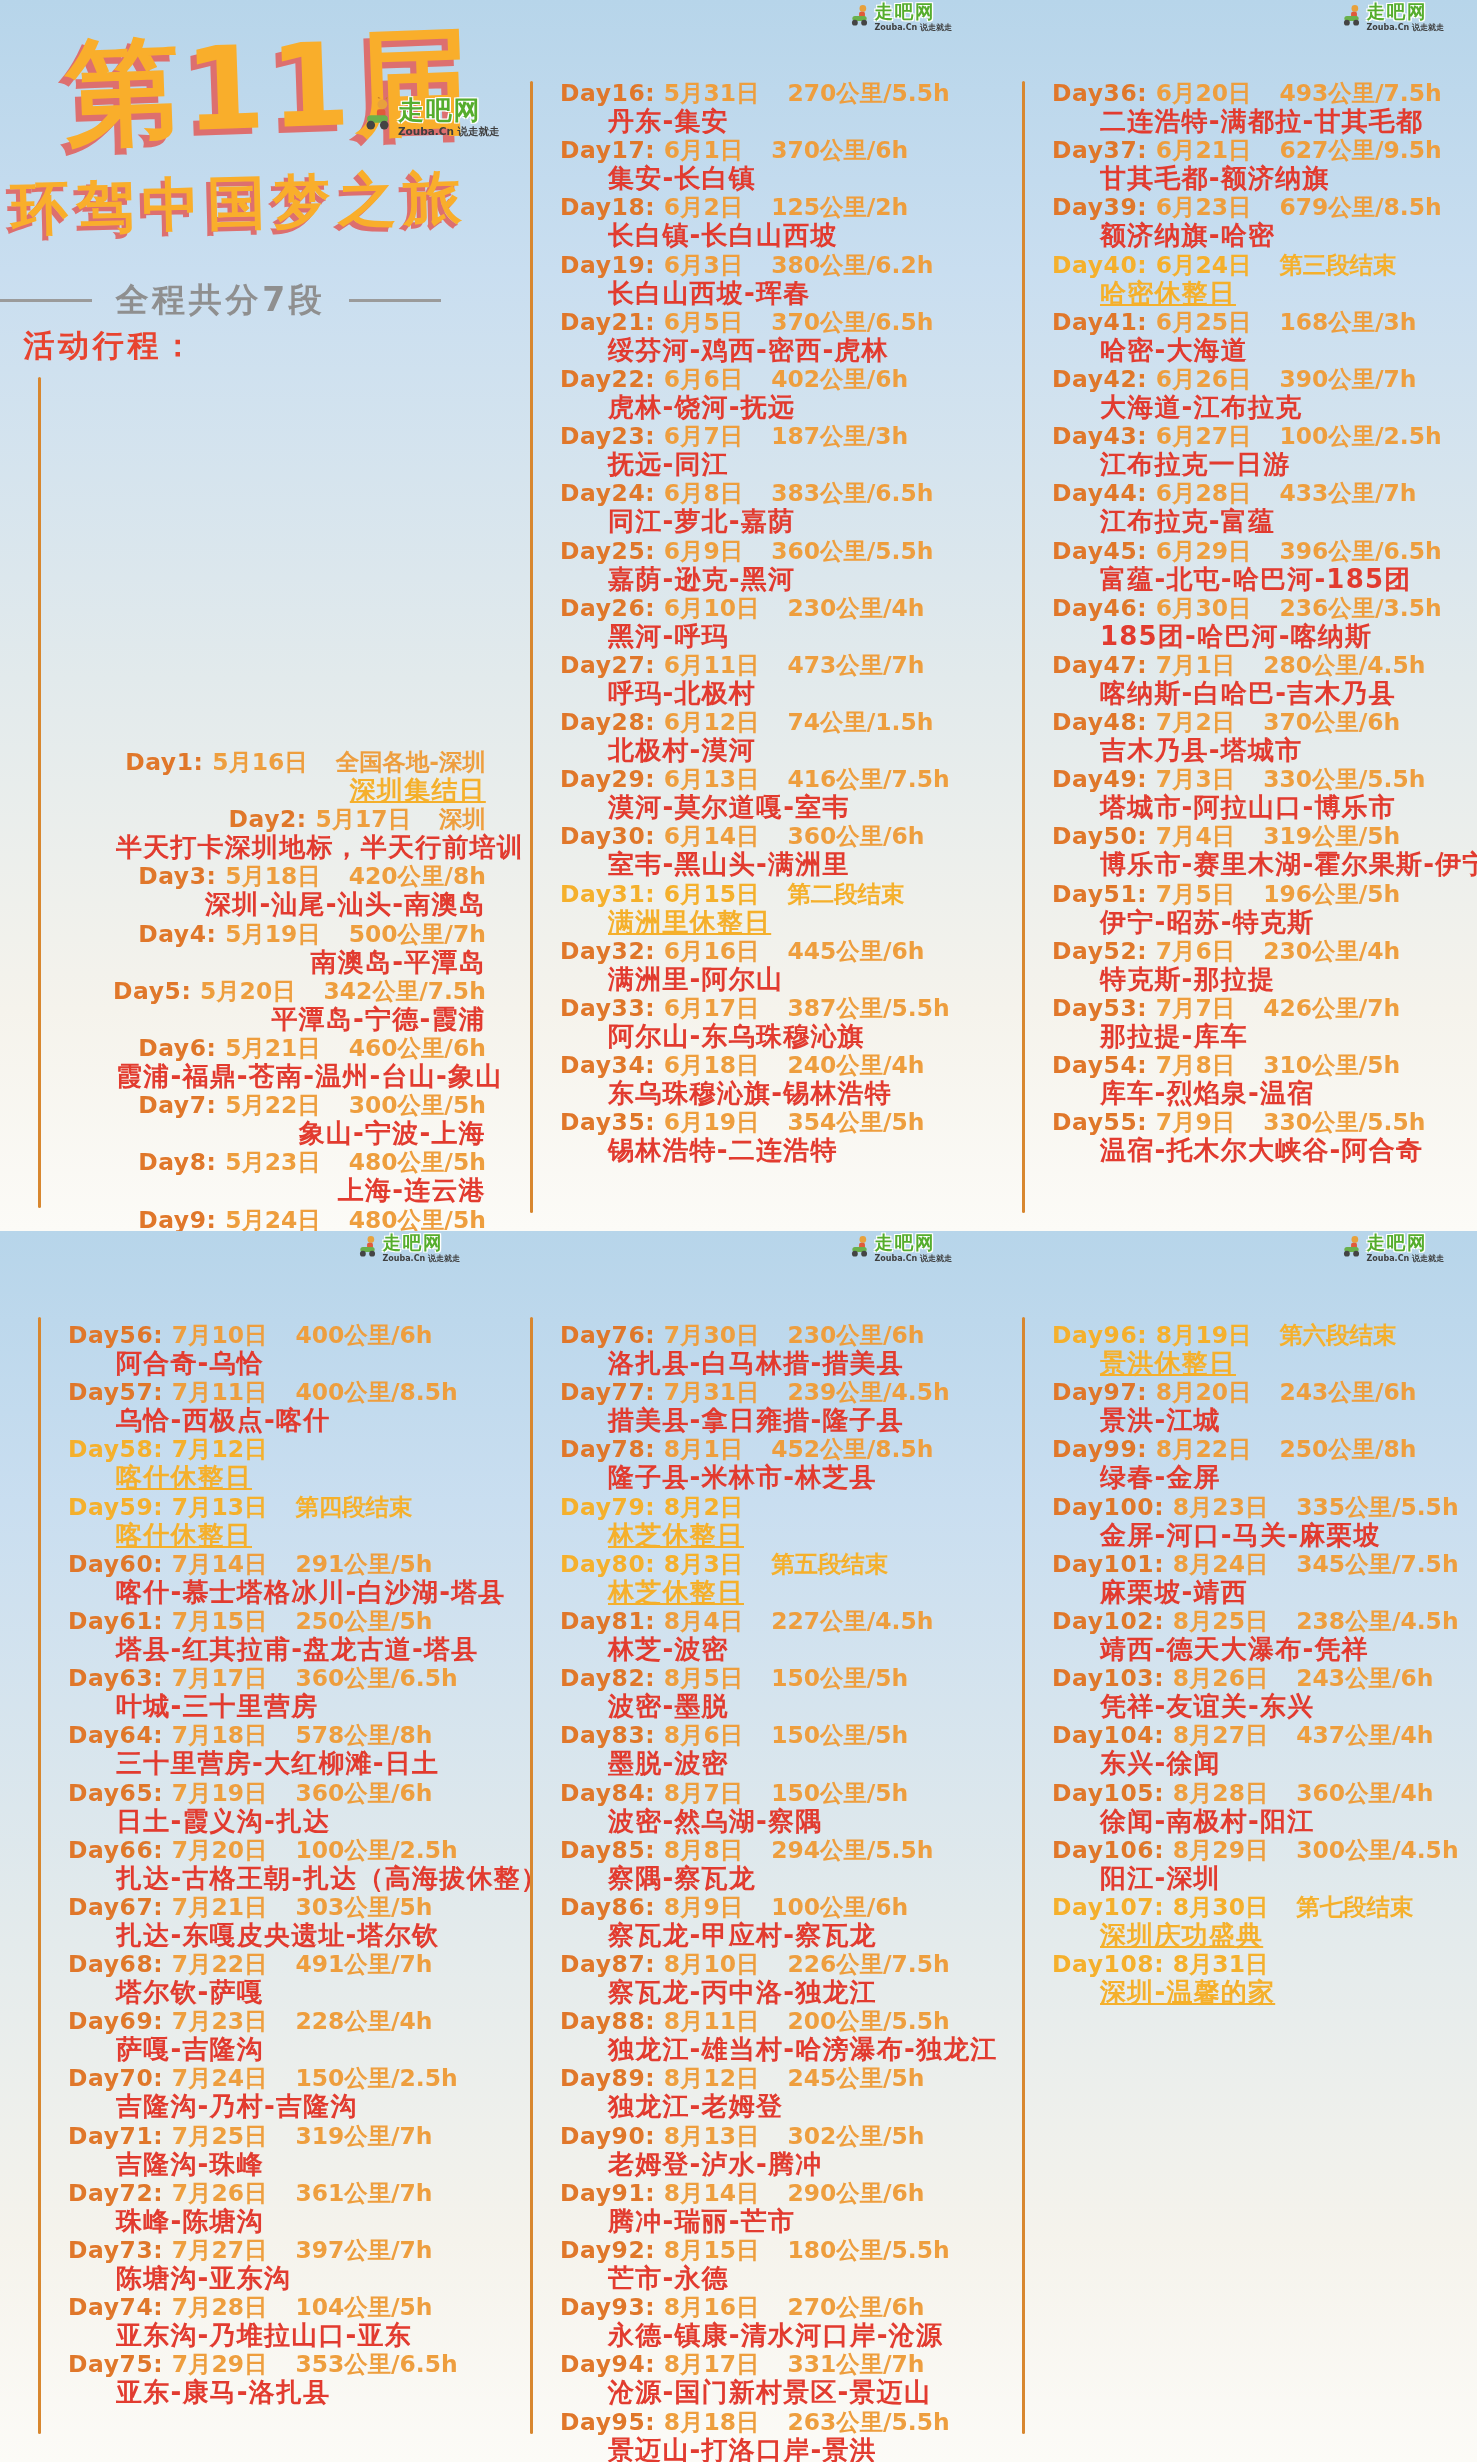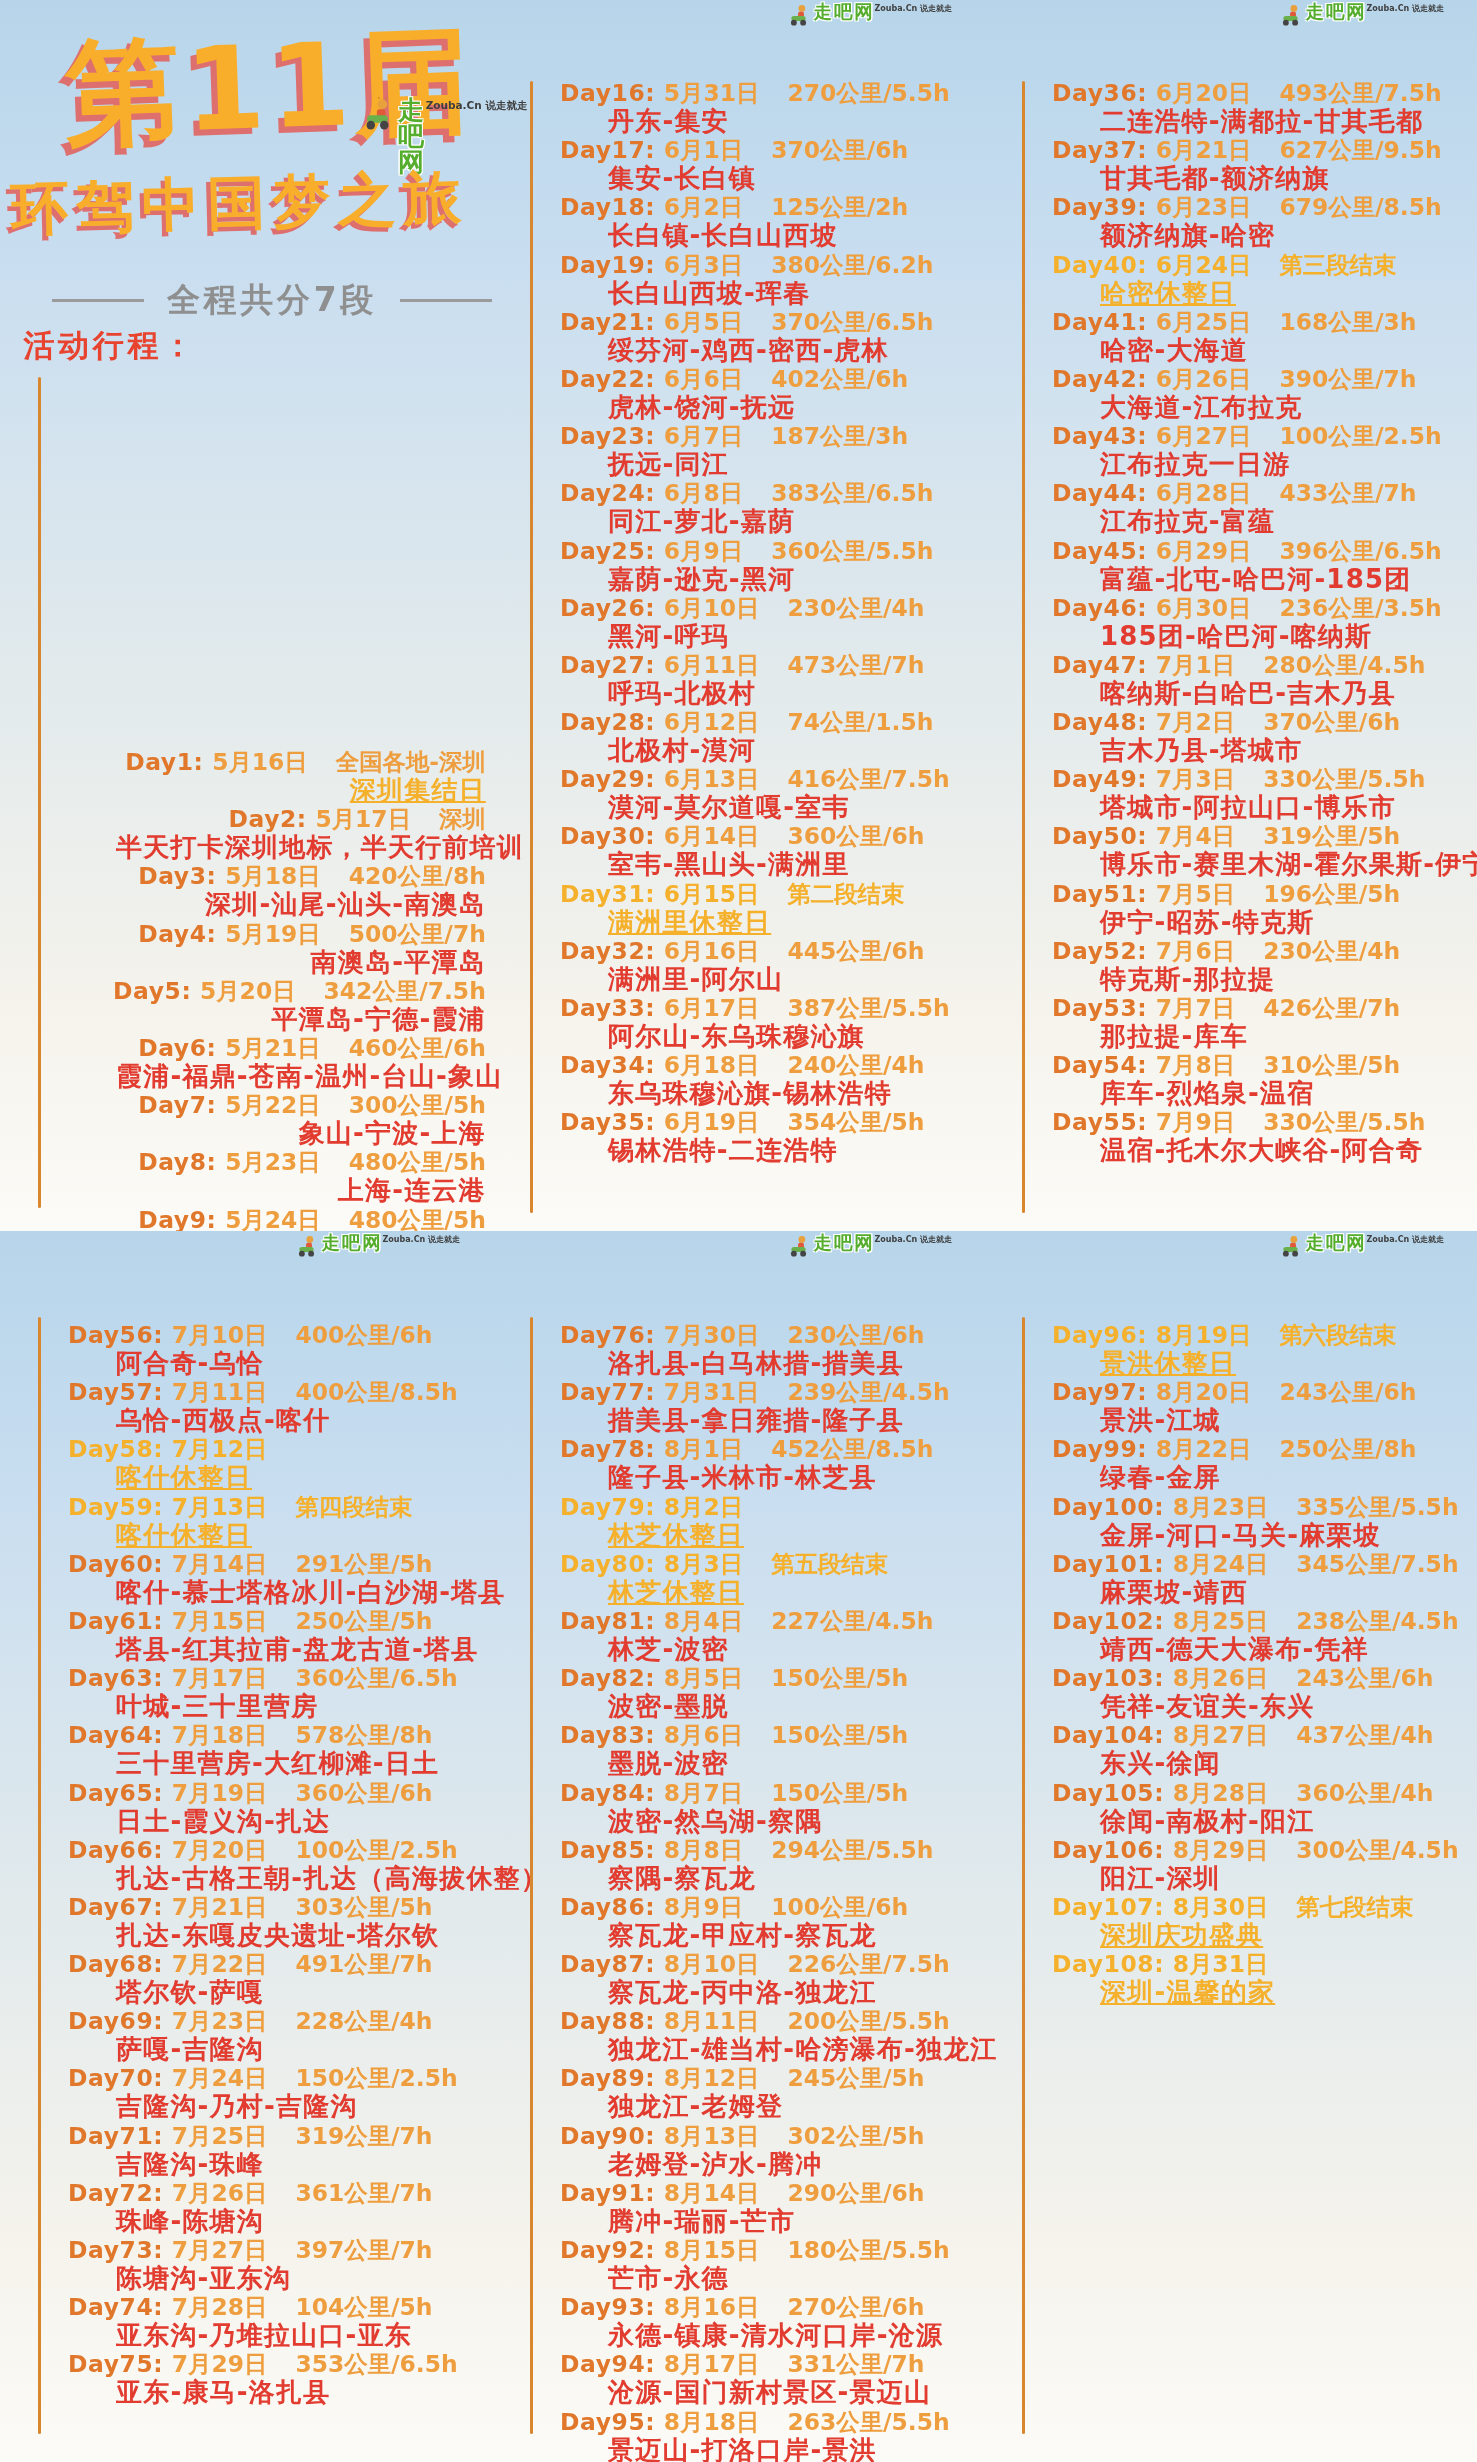--- a/index.html
+++ b/index.html
@@ -26,29 +26,29 @@
     text-shadow:-6.2px 6.2px 0 #dd6f6f;transform:rotate(-2deg);
     white-space:nowrap;
   }
   .title2{
     position:absolute;left:11px;top:165px;
     font-size:58px;font-weight:800;color:#f9ae2b;letter-spacing:7.4px;
     text-shadow:-4.3px 4.3px 0 #dd6f6f;transform:rotate(-1.5deg);
     white-space:nowrap;
   }
   .divider-row{position:absolute;top:278px;left:0;width:480px;
-    display:flex;align-items:center;justify-content:center;gap:23.4px;padding-left:32px;}
+    display:flex;align-items:center;gap:23.4px;}
   .divider-seg{width:92px;height:3.1px;background:#9b9b9b;}
   .subtitle{font-size:33px;font-weight:800;color:#8f8f8f;letter-spacing:3.7px;white-space:nowrap;}
   .section-label{position:absolute;left:23.4px;top:325px;
     font-size:31px;font-weight:700;color:#e8432f;letter-spacing:3.7px;}
 
   
   .logo{display:flex;align-items:flex-start;gap:4.9px;}
-  .logo-texts{display:flex;line-height:1;}
+  .logo-texts{display:flex;flex-direction:column;line-height:1;}
   .logo-cn{font-size:26px;font-weight:800;color:#55ad2d;letter-spacing:1.8px;
     text-shadow:1.2px 1.2px 0 #fff,-1.2px 1.2px 0 #fff,1.2px -1.2px 0 #fff,-1.2px -1.2px 0 #fff;}
   .logo-sub{font-size:10.5px;font-weight:700;color:#3f3f3f;margin-top:2.5px;letter-spacing:0px;white-space:nowrap;}
   .header-logo{position:absolute;left:362px;top:97px;}
   .col-logo{position:absolute;top:2.5px;right:32px;}
 
   
   .entries{box-sizing:border-box;}
   .pad-top{padding:80px 6.2px 0 68px;}
   .pad-head{padding:377px 6.2px 0 68px;text-align:right;}

